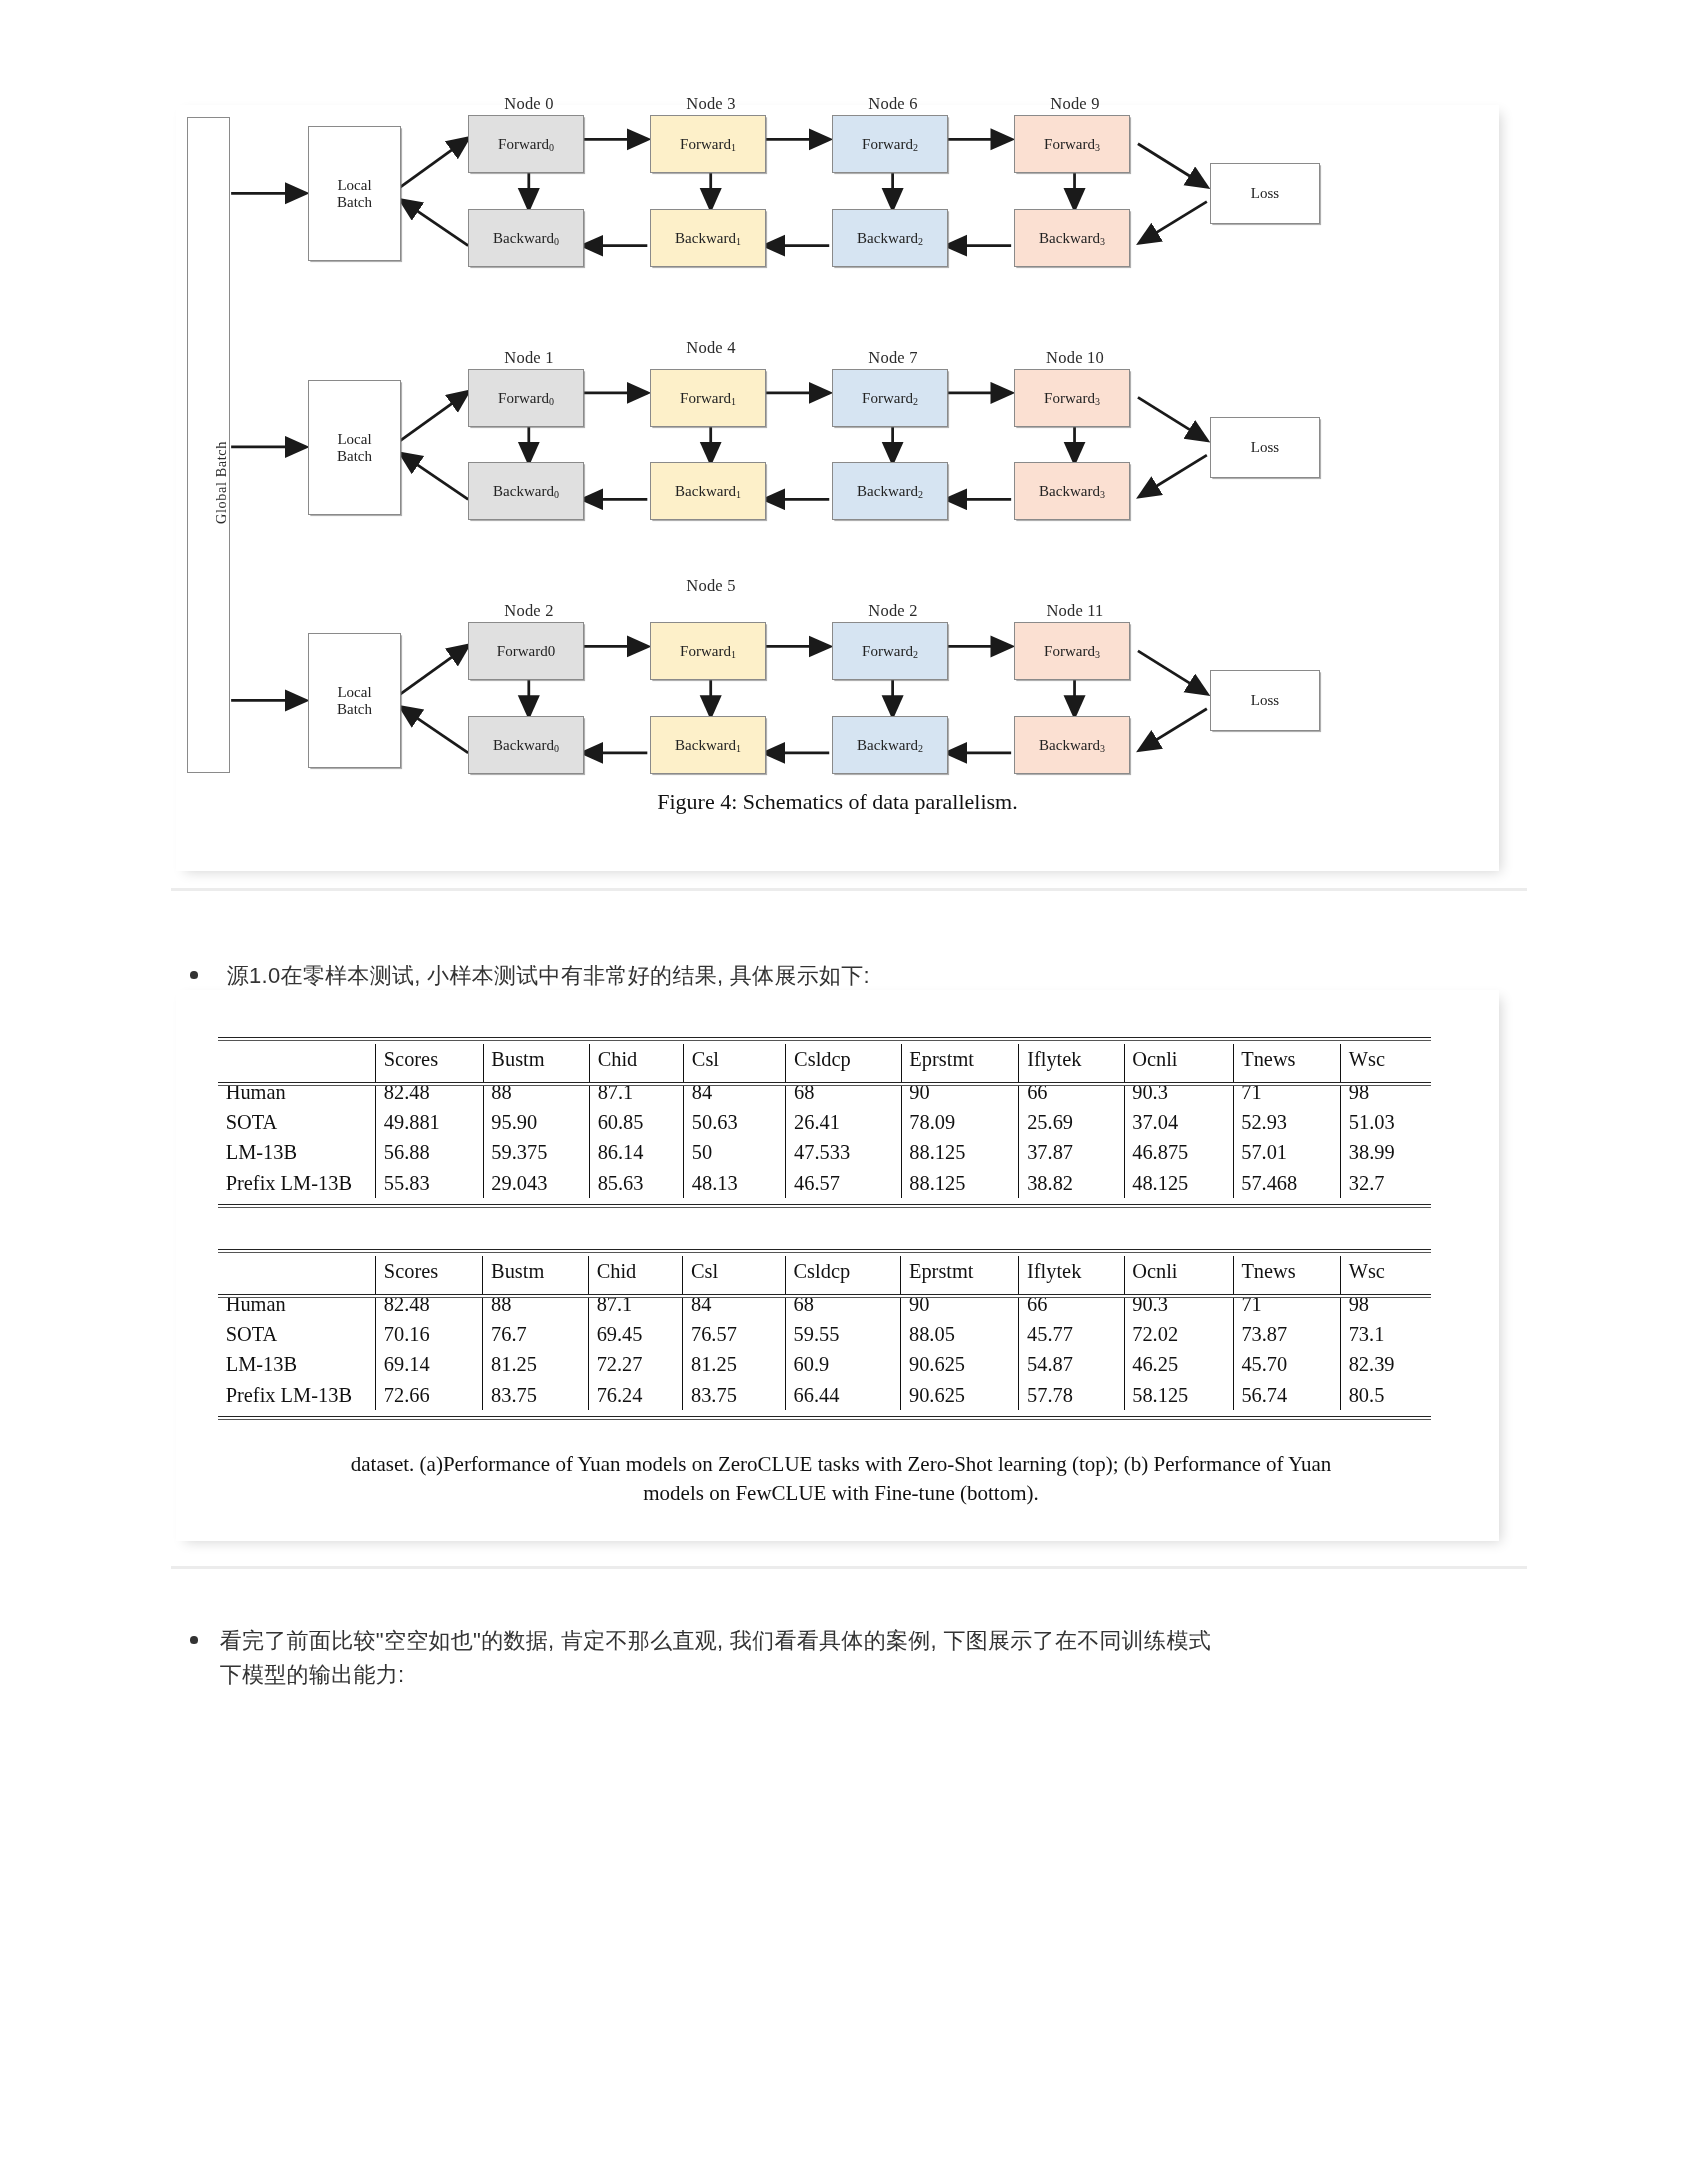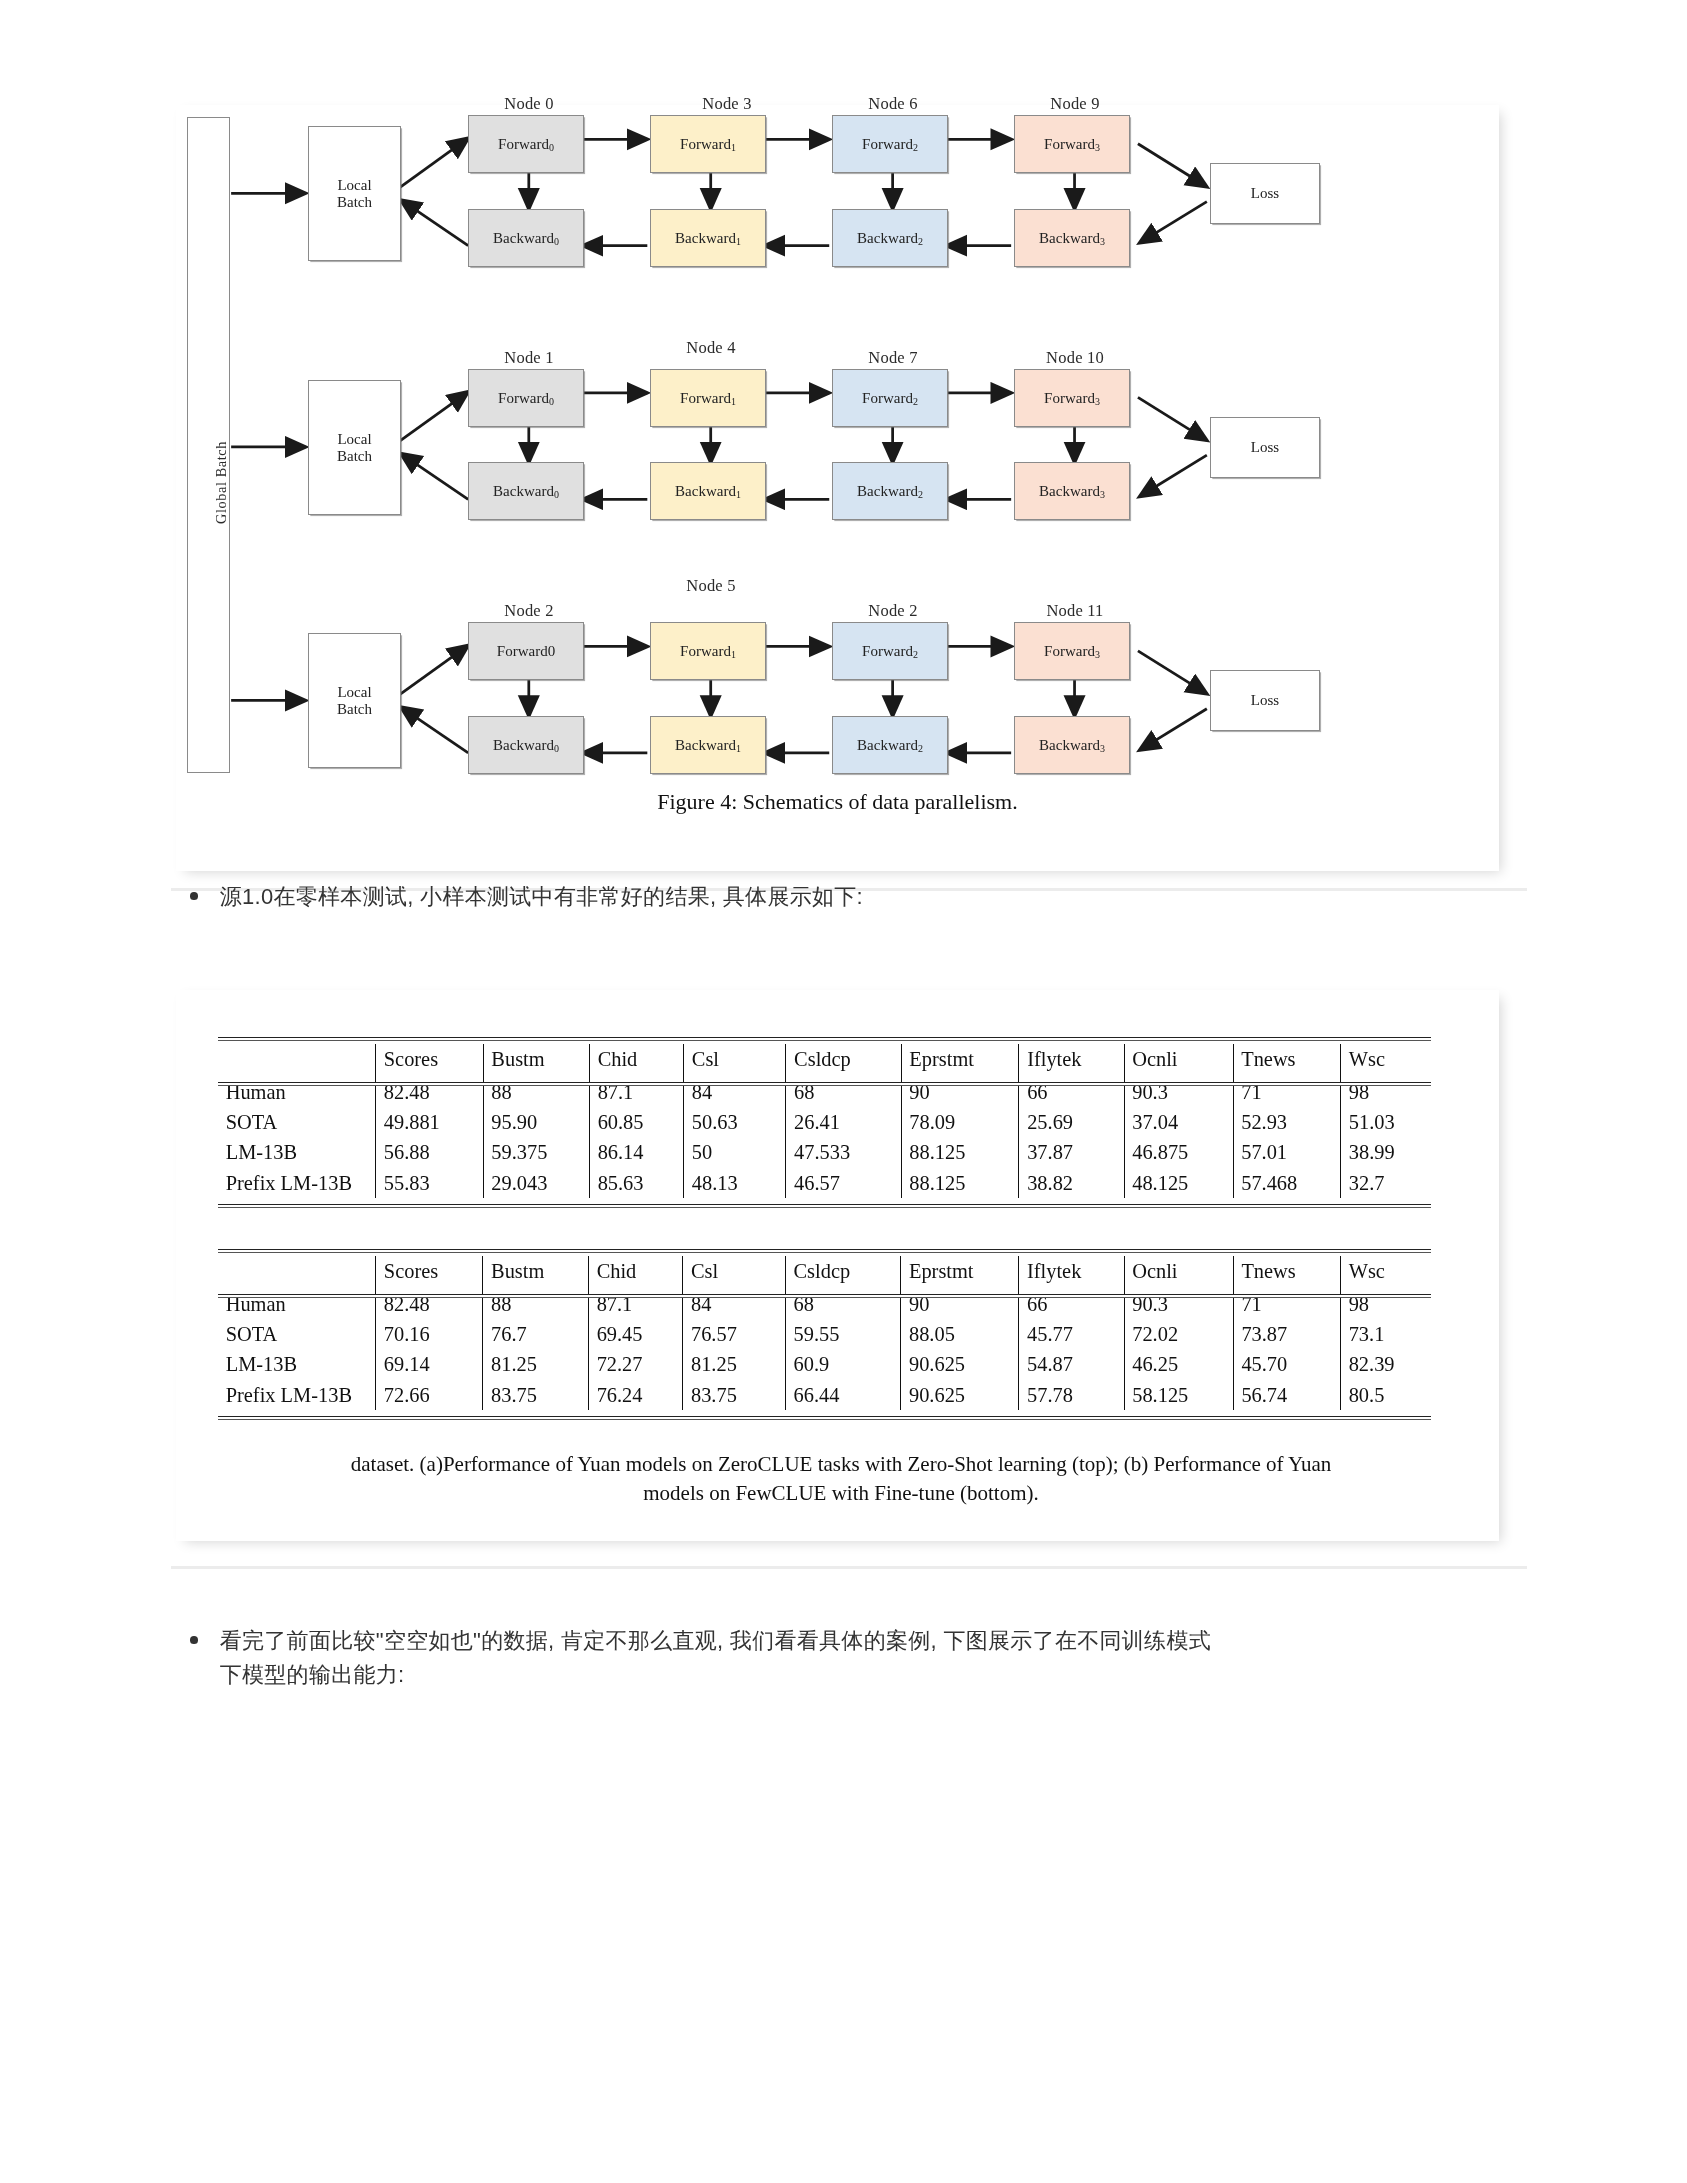--- a/index.html
+++ b/index.html
@@ -242,21 +242,21 @@
         <line x1="1515" y1="1175" x2="1398" y2="1175"></line>
         <line x1="1745" y1="990" x2="1870" y2="1068"></line>
         <line x1="1870" y1="1095" x2="1748" y2="1170"></line>
       </g>
     </svg>
 
     <div class="global-batch" style="left:11px; top:12px; width:43px; height:656px;"></div>
     <div class="global-batch-text" style="left:37px; top:419px;">Global  Batch</div>
 
     <div class="node-label" style="left:298px; top:-11px; width:110px;">Node 0</div>
-    <div class="node-label" style="left:496px; top:-11px; width:110px;text-align:center;">Node 3</div>
+    <div class="node-label" style="left:480px; top:-11px; width:110px;text-align:center;">Node 3</div>
     <div class="node-label" style="left:662px; top:-11px; width:110px;">Node 6</div>
     <div class="node-label" style="left:844px; top:-11px; width:110px;">Node 9</div>
 
     <div class="pbox c-white" style="left:132px; top:21px; width:93px; height:135px;">
       <span>Local<br>Batch</span>
     </div>
 
     <div class="pbox c-gray" style="left:292px;  top:10px; width:116px; height:58px;">
         <span>Forward<sub>0</sub></span>
       </div>
@@ -363,21 +363,21 @@
 
     <div class="pbox c-white" style="left:1034px; top:565px; width:110px; height:61px;">
         <span>Loss</span>
       </div>
 
     <div class="fig-caption">Figure 4: Schematics of data parallelism.</div>
   </div>
 
   <div class="hrule" style="left:171px; top:888px; width:1356px;"></div>
 
-  <div class="bullet-row" style="left:190px; top:880px; width:1296px;">
+  <div class="bullet-row" style="left:190px; top:959px; width:1296px;gap:7px;">
     <div class="bullet-dot"></div>
     <div class="bullet-text">源1.0在零样本测试, 小样本测试中有非常好的结果, 具体展示如下:</div>
   </div>
 
   <div class="block card-shadow" style="left:176px; top:990px; width:1323px; height:551px;"></div>
 
   <div class="tbl-wrap" style="left:218px; top:1037px; width:1213px;">
     <div class="rule-dbl" style="top:0px; width:1213px;"></div>
     <table class="sci" style="margin-top:6.6px;">
       <thead>

